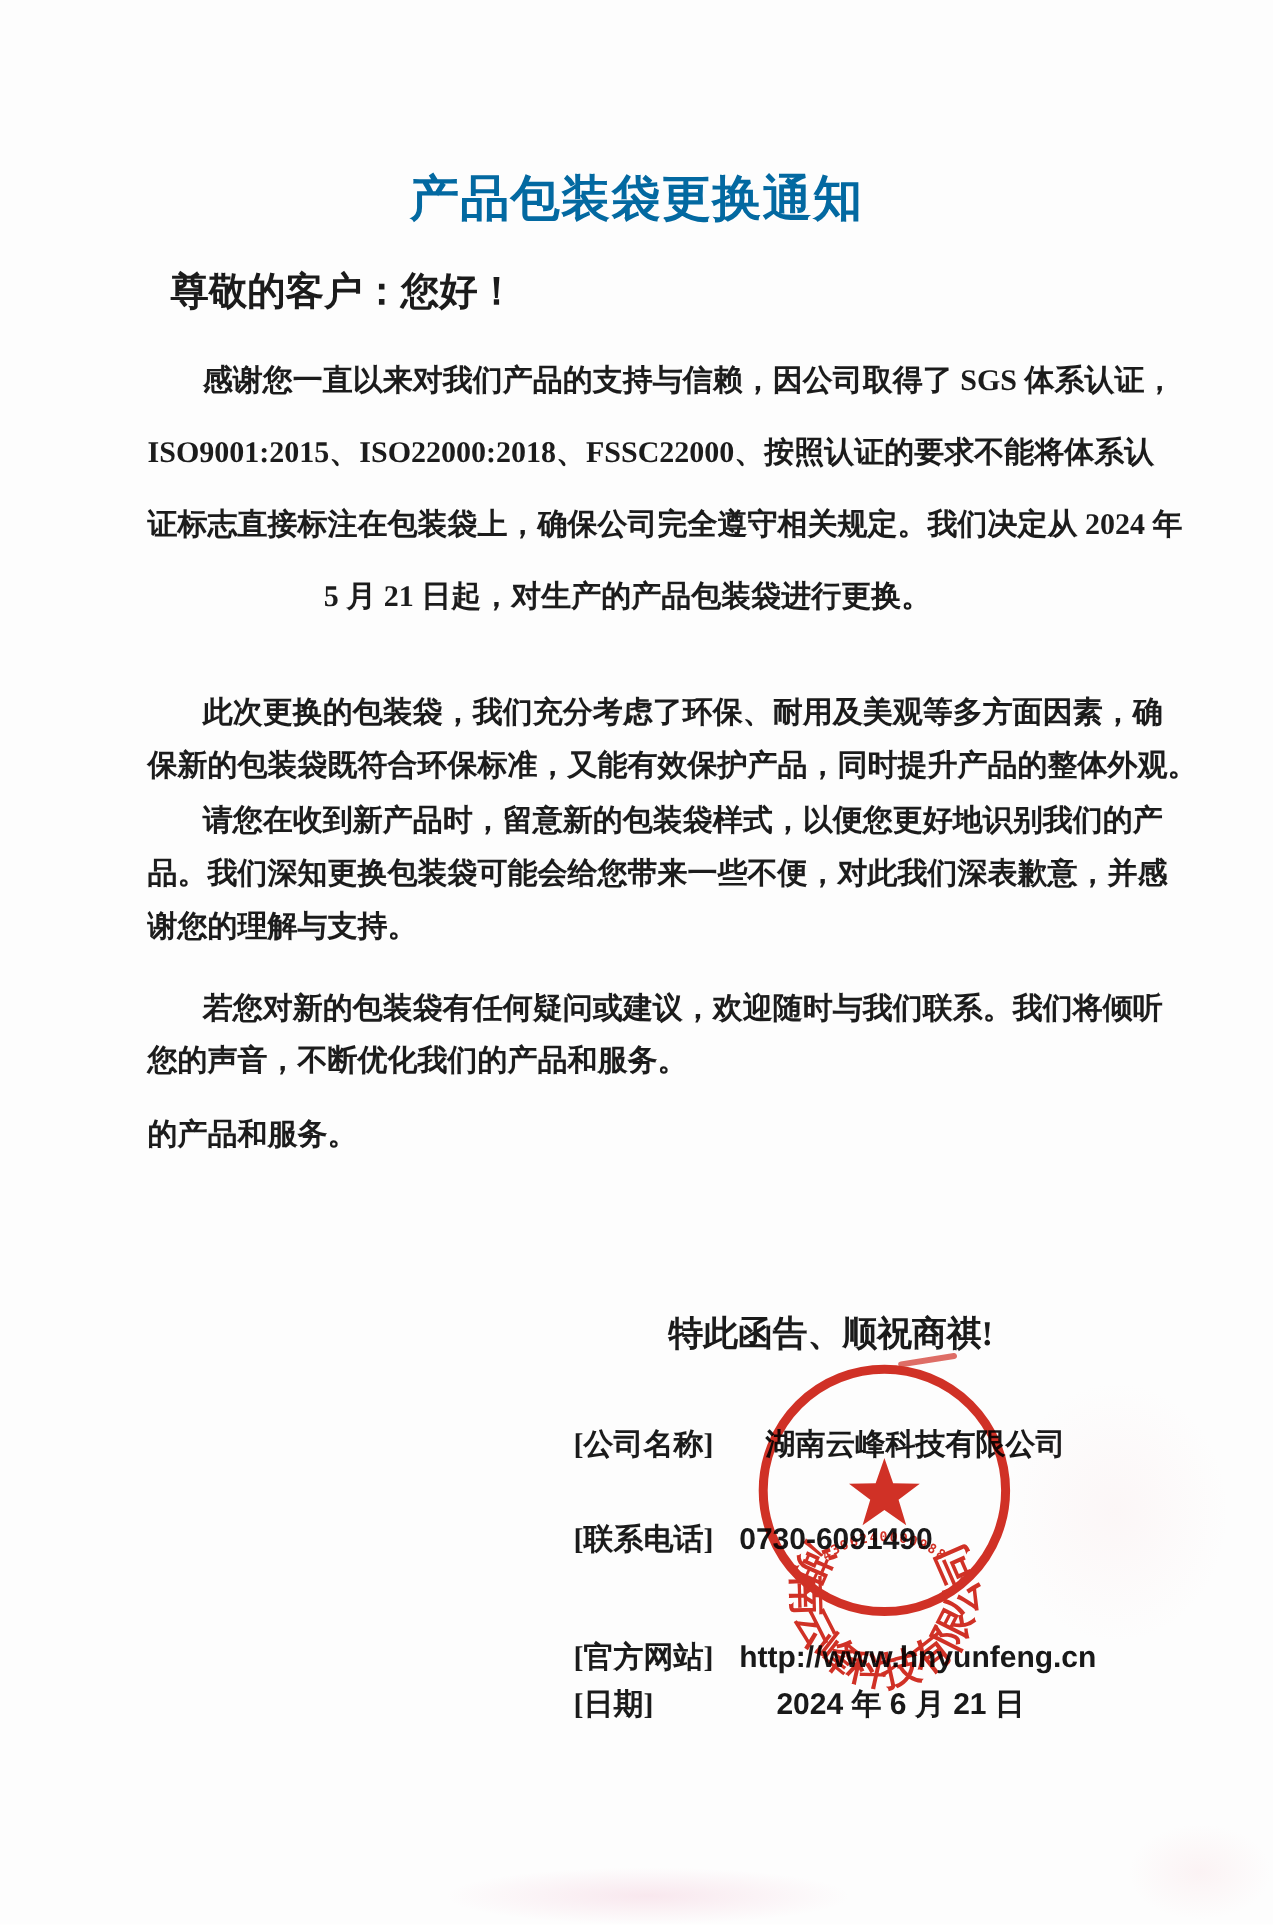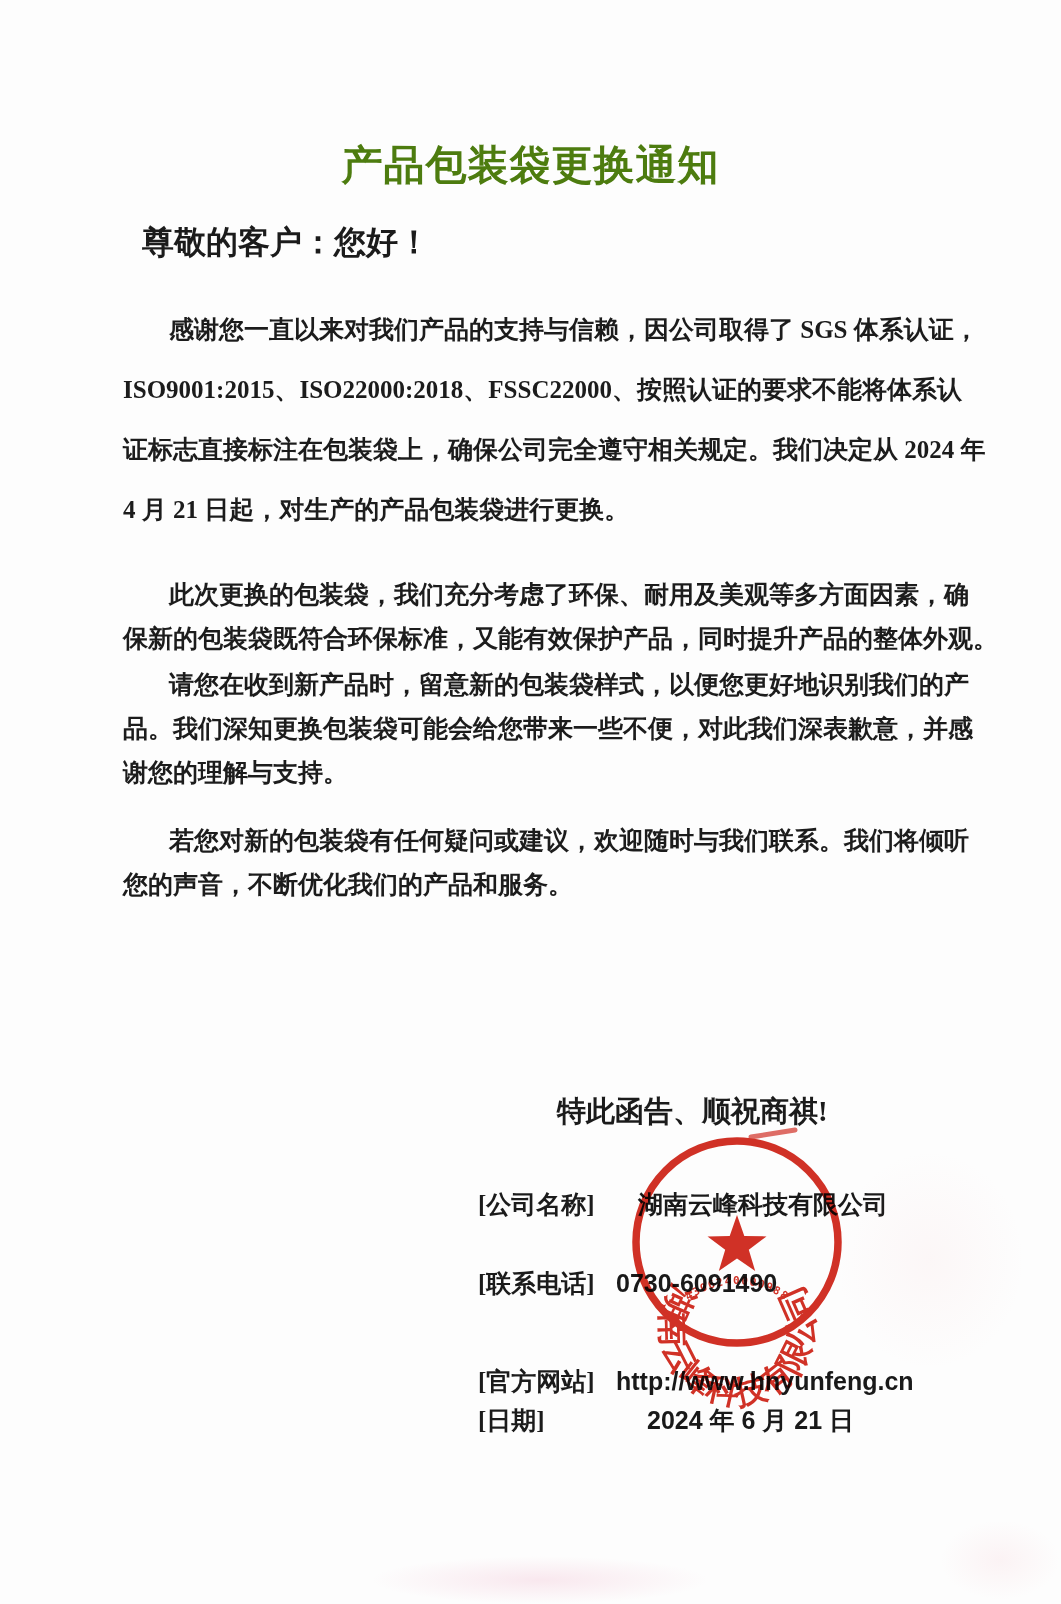--- a/index.html
+++ b/index.html
@@ -11,36 +11,36 @@
     position:relative;
     overflow:hidden;
   }
   .page { position:absolute; inset:0; background:#fdfdfd; }
 
   .doc-title {
     position:absolute; top:138px; left:0; width:100%;
     text-align:center;
     font-family:"Liberation Serif", serif;
     font-weight:700; font-size:41px; letter-spacing:1px;
-    color:#4d7c0f;
+    color:#0369a1;
   }
   .greeting {
     position:absolute; left:142px; top:221px;
     font-family:"Liberation Serif", serif;
     font-weight:700; font-size:32px;
   }
   .para {
     position:absolute; left:123px; width:800px;
     font-family:"Liberation Serif", serif;
     font-weight:700; font-size:25px; color:#1c1c1c;
   }
   .para .line { line-height:44px; white-space:nowrap; }
   .para.wide .line { line-height:60px; }
   .para .line.indent { padding-left:46px; }
-  #p1 { top:300px; }
+  #p1 { top:288px;text-align:center; }
   #p2 { top:549px;margin-top:24px; }
   #p3 { top:663px; }
   #p4 { top:819px; }
   #p5 { top:924px; }
 
   .closing {
     position:absolute; left:557px; top:1092px;
     font-family:Liberation Serif, serif;
     font-weight:700; font-size:29px;
   }
@@ -102,40 +102,41 @@
 <div class="page">
 
   <div class="doc-title">产品包装袋更换通知</div>
 
   <div class="greeting">尊敬的客户：您好！</div>
 
   <div class="para wide" id="p1">
     <div class="line indent">感谢您一直以来对我们产品的支持与信赖，因公司取得了 SGS 体系认证，</div>
     <div class="line">ISO9001:2015、ISO22000:2018、FSSC22000、按照认证的要求不能将体系认</div>
     <div class="line">证标志直接标注在包装袋上，确保公司完全遵守相关规定。我们决定从 2024 年</div>
-    <div class="line">4 月 21 日起，对生产的产品包装袋进行更换。</div>
+    <div class="line">5 月 21 日起，对生产的产品包装袋进行更换。</div>
   </div>
 
   <div class="para" id="p2">
     <div class="line indent">此次更换的包装袋，我们充分考虑了环保、耐用及美观等多方面因素，确</div>
     <div class="line">保新的包装袋既符合环保标准，又能有效保护产品，同时提升产品的整体外观。</div>
   </div>
 
   <div class="para" id="p3">
     <div class="line indent">请您在收到新产品时，留意新的包装袋样式，以便您更好地识别我们的产</div>
     <div class="line">品。我们深知更换包装袋可能会给您带来一些不便，对此我们深表歉意，并感</div>
     <div class="line">谢您的理解与支持。</div>
   </div>
 
   <div class="para" id="p4">
     <div class="line indent">若您对新的包装袋有任何疑问或建议，欢迎随时与我们联系。我们将倾听</div>
     <div class="line">您的声音，不断优化我们的产品和服务。</div>
   </div>
 
   <div class="para" id="p5">
+    <div class="line">的产品和服务。</div>
   </div>
 
   <div class="closing">特此函告、顺祝商祺!</div>
 
   <div class="info-block">
     <div class="info-row" id="row-company">
       <span class="label">[公司名称]</span>
       <span class="value">湖南云峰科技有限公司</span>
     </div>
     <div class="info-row" id="row-phone">

